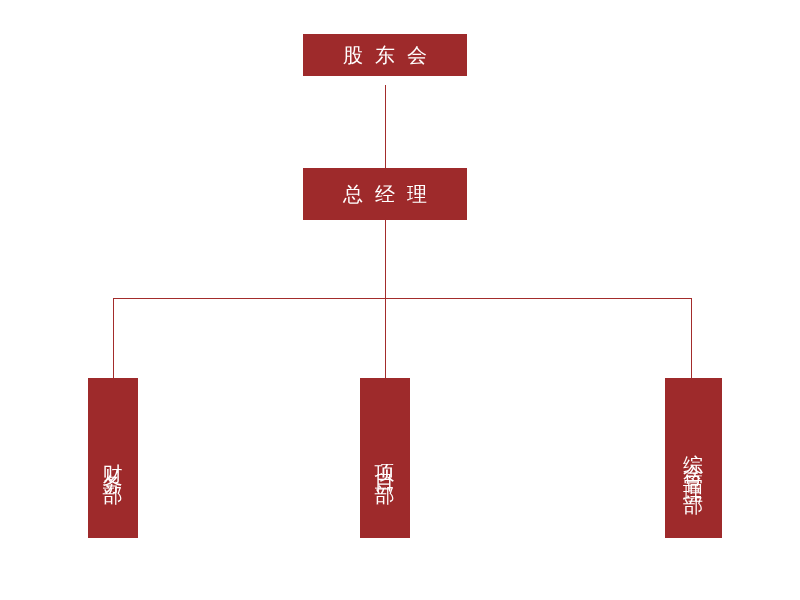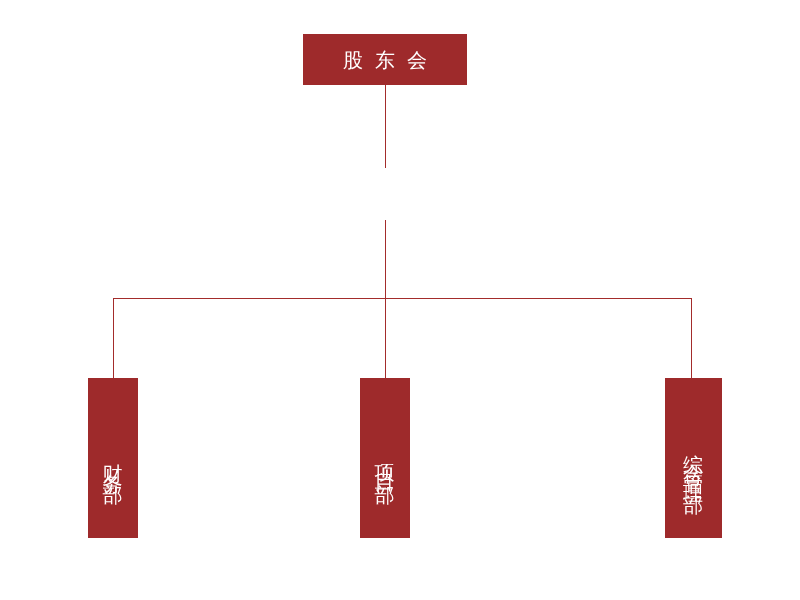--- a/index.html
+++ b/index.html
@@ -49,24 +49,27 @@
 <body>
 
 <div class="canvas">
 
   <div class="line" style="left:385px; top:85px; width:1px; height:83px;"></div>
   <div class="line" style="left:385px; top:220px; width:1px; height:158px;"></div>
   <div class="line" style="left:113px; top:298px; width:578px; height:1px;"></div>
   <div class="line" style="left:113px; top:298px; width:1px; height:80px;"></div>
   <div class="line" style="left:691px; top:298px; width:1px; height:80px;"></div>
 
-  <div class="node h" style="left:303px; top:34px; width:164px; height:51px;">
+  <div class="node h" style="left:303px; top:34px; width:164px; height:42px;">
     <span class="lbl">股东会</span>
   </div>
 
+  <div class="node h" style="left:303px; top:168px; width:164px; height:52px;">
+    <span class="lbl">总经理</span>
+  </div>
 
   <div class="node v" style="left:88px; top:378px; width:50px; height:160px;">
     <span class="lbl">财务部</span>
   </div>
 
   <div class="node v" style="left:360px; top:378px; width:50px; height:160px;">
     <span class="lbl">项目部</span>
   </div>
 
   <div class="node v" style="left:665px; top:378px; width:57px; height:160px;">

